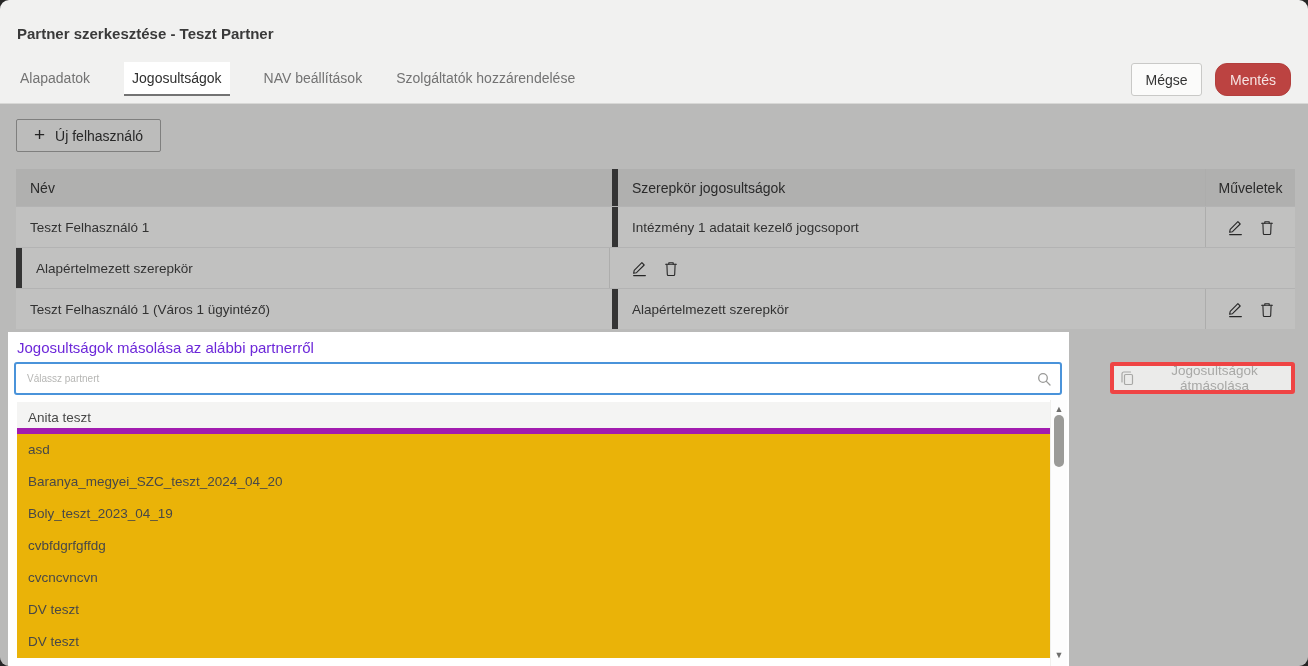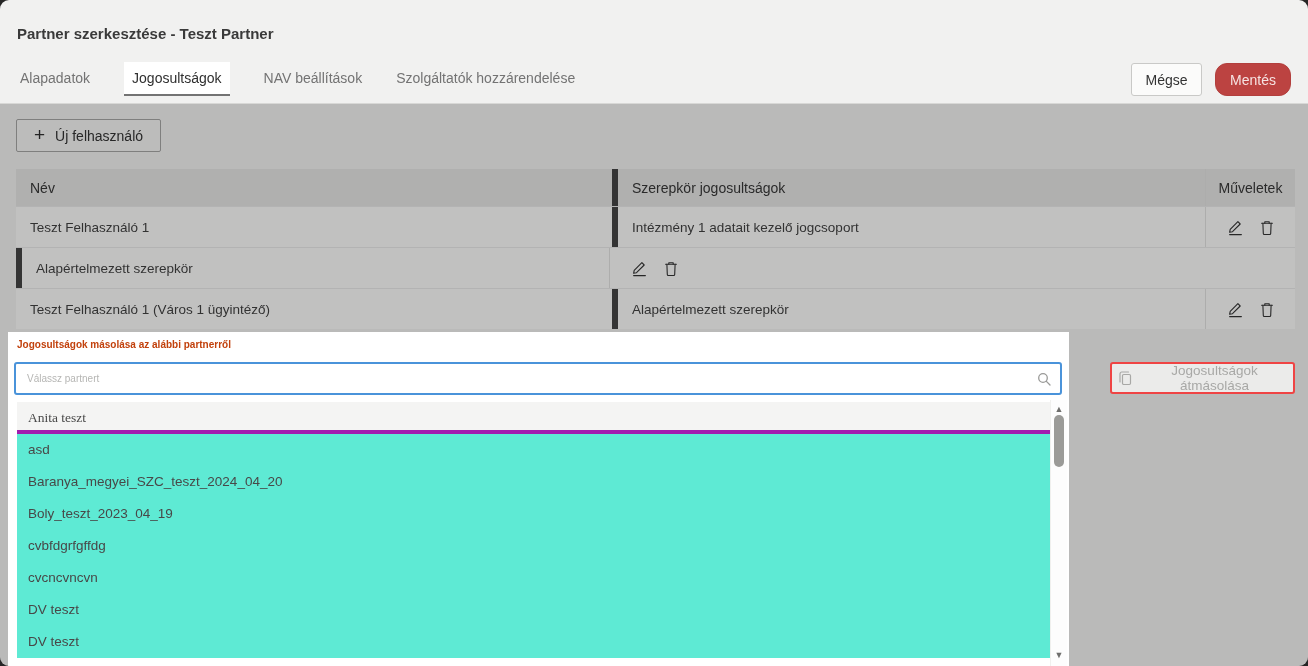--- a/index.html
+++ b/index.html
@@ -46,54 +46,54 @@
   .col-actions{width:90px;justify-content:center;border-left:1px solid #e0e0de;gap:15px;}
   .thead .col-actions{font-size:14px;}
   .icon-btn{display:flex;align-items:center;justify-content:center;cursor:pointer;background:none;border:none;padding:0;}
   
   .overlay{
     position:absolute;left:0;top:104px;width:100%;height:562px;
     background:rgba(15,15,15,0.245);z-index:5;pointer-events:none;
   }
   
   .spotlight{position:absolute;left:8px;top:332px;width:1061px;height:334px;background:#ffffff;z-index:10;}
-  .copy-label{position:absolute;left:9px;top:7px;font-size:10px;font-weight:bold;color:#c2410c;}
+  .copy-label{position:absolute;left:9px;top:7px;font-size:15px;font-weight:normal;color:#6d28d9;}
   .search-box{
     position:absolute;left:6px;top:30px;width:1048px;height:33px;box-sizing:border-box;
     border:2px solid #4a93da;border-radius:3px;background:#fff;display:flex;align-items:center;
   }
   .search-box input{
     border:none;outline:none;flex:1;padding:0 0 0 11px;font-size:10px;color:#333;
     font-family:"Liberation Sans",sans-serif;background:transparent;
   }
   .search-box input::placeholder{color:#b6b6b4;}
   .search-icon-wrap{margin-right:9px;display:flex;align-items:center;}
   .dropdown{position:absolute;left:9px;top:70px;width:1033px;}
   .option{
     box-sizing:border-box;height:32px;line-height:32px;padding-left:11px;
-    font-size:13.5px;color:#484848;background:#5eead4;cursor:pointer;white-space:nowrap;
-  }
-  .option.highlighted{background:#f4f4f3;border-bottom:4px solid #a21caf;font-family:Liberation Serif, serif;}
+    font-size:13.5px;color:#484848;background:#eab308;cursor:pointer;white-space:nowrap;
+  }
+  .option.highlighted{background:#f4f4f3;border-bottom:6px solid #a21caf;}
   .scrollbar{
     position:absolute;left:1042px;top:68px;width:17px;height:266px;background:#fdfdfd;
     border-left:1px solid #f0f0ee;box-sizing:border-box;
   }
   .scroll-arrow{
     position:absolute;left:0;width:100%;text-align:center;font-size:9px;color:#6f6f6d;
     line-height:12px;cursor:pointer;user-select:none;
   }
   .scroll-arrow.up{top:3px;}
   .scroll-arrow.down{bottom:5px;}
   .scroll-thumb{
     position:absolute;left:3px;top:15px;width:10px;height:52px;background:#9b9b98;
     border-radius:5px;cursor:pointer;
   }
   .btn-copy{
     position:absolute;left:1110px;top:362px;width:185px;height:32px;z-index:10;
-    background:#ebebea;border:2px solid #ef4444;border-radius:3px;
+    background:#ebebea;border:4px solid #ef4444;border-radius:3px;
     color:#a8a8a6;font-size:13.5px;gap:9px;cursor:default;
   }
 </style>
 </head>
 <body>
 
 <div class="page">
 
   <div class="page-title">Partner szerkesztése - Teszt Partner</div>
 

